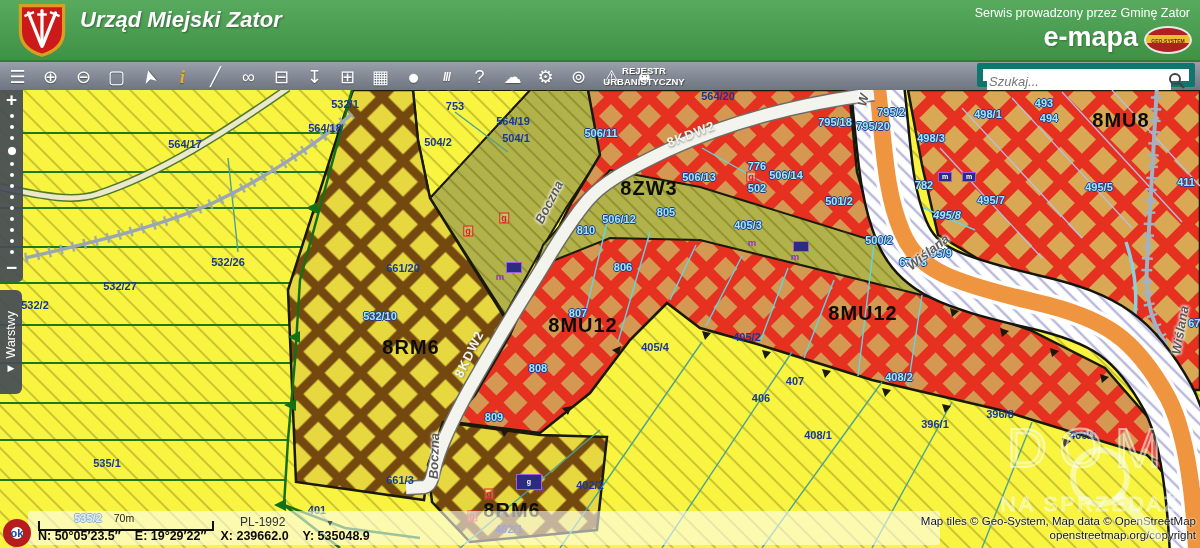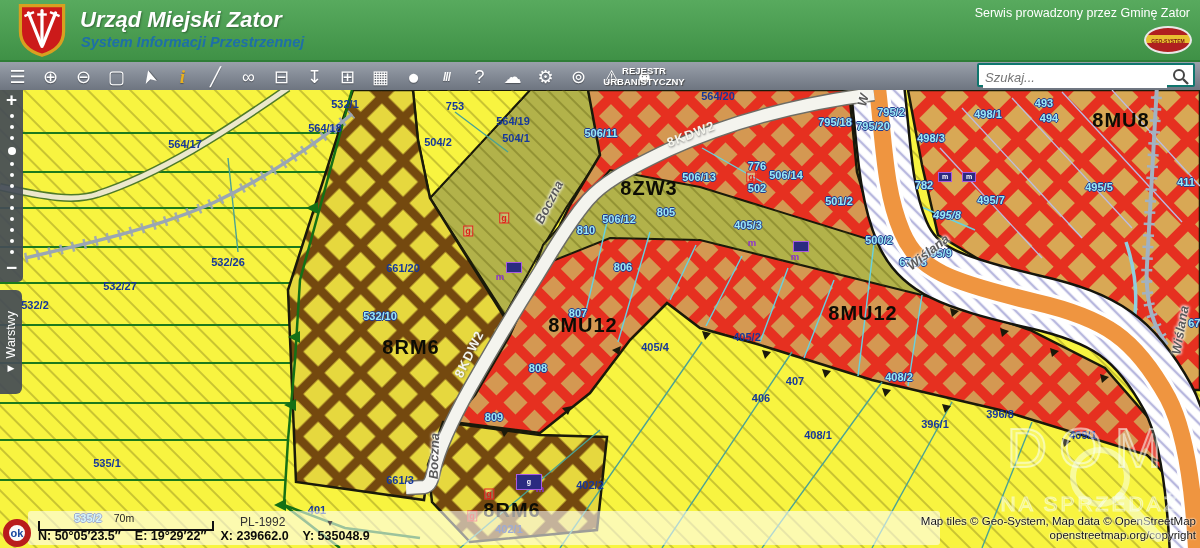--- a/index.html
+++ b/index.html
@@ -28,21 +28,21 @@
   #toolbar-icons{position:absolute;left:6px;top:2px;height:26px;display:flex;align-items:center;}
   .tb-icon{width:23px;margin-right:10px;text-align:center;font-size:18px;line-height:24px;color:#fff;
            cursor:pointer;text-shadow:0 1px 1px rgba(0,0,0,.35);user-select:none;}
   .ic-info-icon{font-family:"Liberation Serif",serif;font-style:italic;font-weight:bold;color:#e8b020;font-size:19px;}
   .ic-pointer-icon{transform:rotate(-105deg);}
   .ic-hatch-icon{font-size:12px;font-weight:bold;letter-spacing:-1px;}
   .ic-polygon-annotation-icon{font-size:21px;}
   .rejestr{position:absolute;left:601px;top:3px;width:86px;text-align:center;color:#fff;
            font-size:9.5px;font-weight:bold;line-height:1.2;text-shadow:1px 1px 1px #4a4a4a;cursor:pointer;}
   .search-box{position:absolute;right:5px;top:63px;width:218px;height:24px;background:#fff;
-              border:2px solid #0f766e;border-radius:2px;box-sizing:border-box;}
+              border:6px solid #0f766e;border-radius:2px;box-sizing:border-box;}
   .search-box input{position:absolute;left:4px;top:1px;width:180px;height:20px;border:none;outline:none;
                     font-family:"Liberation Sans",sans-serif;font-style:italic;font-size:13px;color:#555;}
   .search-icon{position:absolute;right:4px;top:3px;}
 
   
   .map{position:absolute;left:0;top:90px;width:1200px;height:458px;background:#f8f440;overflow:hidden;}
   .map svg.base{position:absolute;left:0;top:0;}
   #map-labels{position:absolute;left:0;top:0;width:100%;height:100%;pointer-events:none;}
   .mlbl{position:absolute;white-space:nowrap;}
   .lbl-navy{color:#16389a;font-size:11px;font-weight:bold;}
@@ -77,21 +77,21 @@
                 background:rgba(255,255,255,.58);border-radius:3px;}
   .scalebar{position:absolute;left:10px;top:10px;width:172px;height:8px;
             border-left:2px solid #111;border-right:2px solid #111;border-bottom:2px solid #111;}
   .scale-label{position:absolute;left:10px;top:1px;width:172px;text-align:center;
                font-size:10.5px;color:#222;}
   .crs{position:absolute;left:212px;top:4px;font-size:12px;color:#333;cursor:pointer;text-align:center;}
   .crs .chev{margin-left:42px;font-size:10px;color:#555;}
   .coords{position:absolute;left:10px;top:18px;font-size:12.5px;font-weight:bold;color:#0a0a0a;}
   .coords span{margin-right:14px;}
   .ok-btn{position:absolute;left:3px;top:429px;width:28px;height:28px;border-radius:50%;
-          background:#fafafa;border:6px solid #b91c1c;box-sizing:border-box;color:#1847a0;
+          background:#fafafa;border:8px solid #b91c1c;box-sizing:border-box;color:#1847a0;
           font-weight:bold;font-size:11px;display:flex;align-items:center;justify-content:center;cursor:pointer;}
   .attribution{position:absolute;right:4px;top:424px;text-align:right;font-size:11.5px;color:#141414;
                line-height:1.25;text-shadow:0 0 2px #fff,0 0 2px #fff;}
   .attribution .l2{cursor:pointer;}
 
   
   .watermark{position:absolute;left:975px;top:330px;width:230px;text-align:center;pointer-events:none;
              color:rgba(255,255,255,.18);-webkit-text-stroke:2px rgba(248,255,248,.55);}
   .wm1{font-size:56px;letter-spacing:12px;line-height:1;}
   .wm2{font-size:21px;letter-spacing:3px;margin-top:16px;-webkit-text-stroke:1.2px rgba(248,255,248,.55);}
@@ -108,22 +108,22 @@
       <line x1="30" y1="9" x2="30" y2="54"></line>
       <line x1="47" y1="12" x2="31" y2="52"></line>
     </g>
     <g stroke="#fff" stroke-width="3">
       <line x1="8" y1="16" x2="20" y2="11"></line>
         <line x1="24" y1="14" x2="36" y2="14"></line>
         <line x1="40" y1="11" x2="52" y2="16"></line>
     </g>
   </svg>
   <div class="title">Urząd Miejski Zator</div>
-  <div class="subtitle">System Informacji Przestrzennej</div>
   <div class="service-note">Serwis prowadzony przez Gminę Zator</div>
+  <div class="brand">e-mapa</div>
   <div class="globe">
       <span>GEO-SYSTEM</span>
     </div>
 </div>
 
 <div class="toolbar">
   <div id="toolbar-icons">
       <span class="tb-icon ic-layers-icon">☰</span>
       <span class="tb-icon ic-zoom-in-icon">⊕</span>
       <span class="tb-icon ic-zoom-out-icon">⊖</span>

